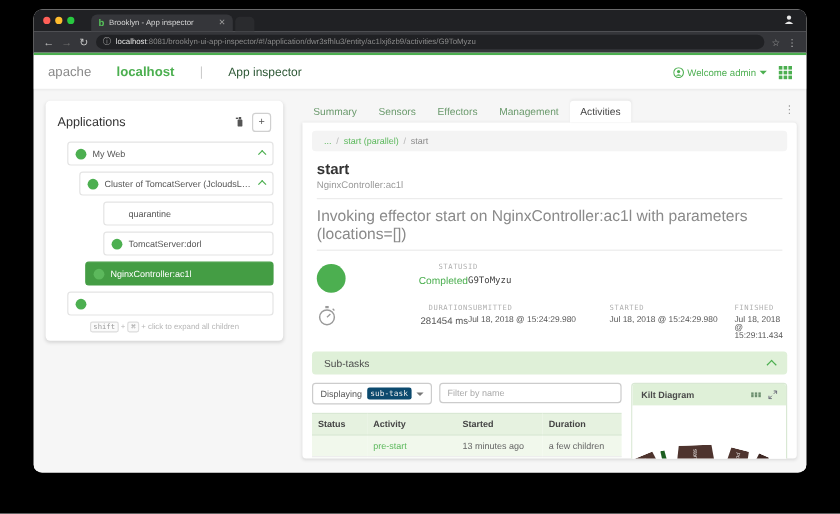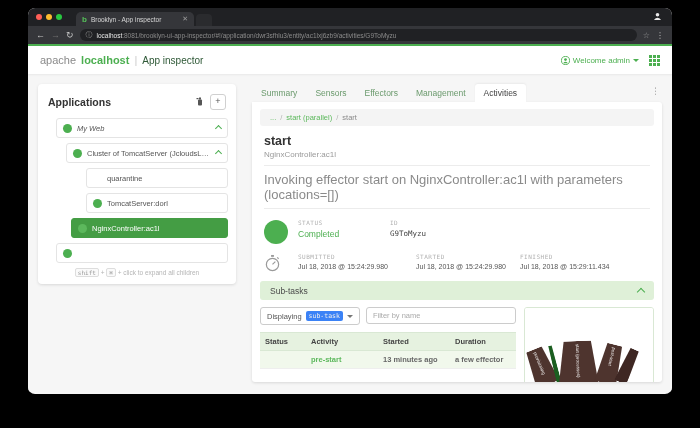--- a/index.html
+++ b/index.html
@@ -23,45 +23,45 @@
   .omnibox{flex:1;height:12px;background:#202124;border-radius:6px;display:flex;align-items:center;padding:0 6px;gap:4px;overflow:hidden;}
   .omni-info{color:#9a9a9a;font-size:7px;}
   .url{font-size:6.5px;white-space:nowrap;color:#8b8b8b;}
   .url b{color:#e8e8e8;font-weight:normal;}
   .star{color:#9a9a9a;font-size:8px;}
   .kebab{color:#c5c5c5;font-size:8px;letter-spacing:0;}
 
   
   .page{height:348px;border-top:2px solid #4caf50;background:#f6f6f6;box-sizing:border-box;}
   .app-header{height:28px;background:#fff;display:flex;align-items:center;padding:0 12px;justify-content:space-between;box-shadow:0 1px 2px rgba(0,0,0,.06);}
-  .brand{font-size:11px;display:flex;align-items:center;gap:5px;}
+  .brand{font-size:11px;display:flex;align-items:center;gap:21px;}
   .brand .apache{color:#8a8a8a;}
   .brand .brooklyn{color:#4caf50;font-weight:bold;}
   .brand .bar{color:#cccccc;font-weight:300;}
   .brand .appname{color:#2e5836;font-size:10px;}
   .header-right{display:flex;align-items:center;gap:10px;}
   .welcome{display:flex;align-items:center;gap:3px;color:#4caf50;font-size:8px;}
   .caret-down{width:0;height:0;border-left:3px solid transparent;border-right:3px solid transparent;border-top:3px solid #4caf50;}
   .waffle{display:grid;grid-template-columns:repeat(3,3px);grid-gap:1px;}
   .waffle i{width:3px;height:3px;background:#4caf50;display:block;}
 
   .content{display:flex;align-items:flex-start;padding:10px 10px 0 10px;height:308px;box-sizing:border-box;}
 
   
   .sidebar{width:198px;background:#fff;border-radius:4px;box-shadow:0 1px 3px rgba(0,0,0,.12);padding:8px 8px 8px 8px;box-sizing:border-box;}
   .sidebar-head{display:flex;align-items:center;justify-content:space-between;margin:2px 2px 8px 2px;}
-  .sidebar-title{font-size:10.5px;font-weight:bold;color:#333;}
+  .sidebar-title{font-size:10.5px;font-weight:normal;color:#333;}
   .sidebar-tools{display:flex;align-items:center;gap:6px;}
   .add-btn{width:14px;height:14px;border:1px solid #d0d0d0;border-radius:3px;color:#555;font-size:9px;line-height:12px;text-align:center;background:#fff;}
   .tree-item{height:18px;border:1px solid #e4e4e4;border-radius:3px;display:flex;align-items:center;padding:0 6px;margin-bottom:5px;background:#fff;font-size:7.5px;color:#555;position:relative;}
   .dot{width:9px;height:9px;border-radius:50%;background:#4caf50;margin-right:5px;flex:none;}
   .dot.spacer{background:transparent;}
   .tree-label{white-space:nowrap;overflow:hidden;text-overflow:ellipsis;flex:1;}
   .chev{width:4px;height:4px;border-left:1.5px solid #4caf50;border-top:1.5px solid #4caf50;transform:rotate(45deg);margin-left:4px;flex:none;}
-  .lv0{margin-left:0;}.lv1{margin-left:10px;font-style:italic;}.lv2{margin-left:20px;}.lv3{margin-left:40px;justify-content:flex-end;}
+  .lv0{margin-left:0;}.lv1{margin-left:10px;}.lv2{margin-left:20px;}.lv3{margin-left:40px;justify-content:flex-end;}
   .tree-item.selected{background:#449d44;border-color:#449d44;color:#fff;margin-left:25px;}
   .tree-item.selected .dot{background:#5cb85c;}
   .hint{font-size:6.5px;color:#b5b5b5;text-align:center;margin-top:6px;}
   .kbd{border:1px solid #ddd;border-radius:2px;padding:0 2px;font-family:"DejaVu Sans Mono",monospace;font-size:6px;color:#999;background:#fafafa;}
 
   
   .main{flex:1;margin-left:16px;height:100%;display:flex;flex-direction:column;position:relative;}
   .tabs{display:flex;height:18px;align-items:center;position:relative;}
   .tab-item{font-size:8.5px;color:#6b9a6d;padding:4px 9px 4px 9px;}
   .tab-item.active{background:#fff;color:#444;border-radius:3px 3px 0 0;box-shadow:0 -1px 2px rgba(0,0,0,.05);}
@@ -79,36 +79,36 @@
   .status-grid{padding:4px 12px 0 12px;}
   .srow{display:flex;align-items:flex-start;margin-bottom:9px;}
   .sicon{width:34px;flex:none;display:flex;justify-content:flex-start;padding-top:1px;}
   .big-dot{width:24px;height:24px;border-radius:50%;background:#4caf50;}
   .field{display:flex;flex-direction:column;gap:3px;}
   .flabel{font-family:"DejaVu Sans Mono",monospace;font-size:6px;color:#b0b0b0;letter-spacing:.5px;}
   .fvalue{font-size:8px;color:#555;}
   .fvalue.green{color:#4caf50;font-size:8.5px;}
   .fvalue.mono{font-family:"DejaVu Sans Mono",monospace;font-size:7.5px;color:#444;}
   .fvalue.date{font-size:7px;}
-  .w1{width:92px;flex:none;}.w2{width:118px;flex:none;}.w3{width:104px;flex:none;}.w4{flex:1;}
+  .w1{width:92px;flex:none;text-align:right;}.w2{width:118px;flex:none;}.w3{width:104px;flex:none;}.w4{flex:1;}
   .section-bar{margin:2px 8px 7px 8px;background:#dff0d8;border-radius:3px;height:19px;display:flex;align-items:center;justify-content:space-between;padding:0 10px;}
   .section-title{font-size:8.5px;color:#4a4a4a;}
   .chev-up{width:5px;height:5px;border-left:1.5px solid #4caf50;border-top:1.5px solid #4caf50;transform:rotate(45deg);margin-top:3px;}
   .subtasks-area{display:flex;padding:0 8px;gap:8px;align-items:flex-start;}
   .tasks-left{flex:1;min-width:0;}
   .controls{display:flex;gap:6px;margin-bottom:7px;}
   .disp-btn{border:1px solid #ccc;border-radius:3px;background:#fff;display:flex;align-items:center;gap:4px;padding:3px 6px;font-size:7.5px;color:#555;flex:none;}
-  .disp-badge{background:#3b82f6;color:#eee;font-family:"DejaVu Sans Mono",monospace;font-size:6.5px;border-radius:2px;padding:1px 3px;}
+  .disp-badge{background:#0c4a6e;color:#eee;font-family:"DejaVu Sans Mono",monospace;font-size:6.5px;border-radius:2px;padding:1px 3px;}
   .caret-sm{width:0;height:0;border-left:3px solid transparent;border-right:3px solid transparent;border-top:3px solid #777;}
   .filter-input{flex:1;border:1px solid #ccc;border-radius:3px;height:17px;font-size:7.5px;padding:0 6px;color:#555;font-family:"Liberation Sans",sans-serif;box-sizing:border-box;}
   .filter-input::placeholder{color:#aaa;}
   table.tasks{width:100%;border-collapse:collapse;font-size:7.5px;color:#666;}
   table.tasks th{text-align:left;font-size:7.5px;color:#444;background:#e6f2e0;border-top:1px solid #d9e8d4;border-bottom:1px solid #d9e8d4;padding:4px 5px;font-weight:bold;}
   table.tasks td{padding:4px 5px;border-bottom:1px solid #eee;vertical-align:middle;}
-  table.tasks tr.stripe td{background:#f1f8ec;font-weight:bold;}
+  table.tasks tr.stripe td{background:#f1f8ec;}
   .row-dot{width:11px;height:11px;border-radius:50%;background:#4caf50;}
   .act-link{color:#5cb85c;}
   
   .kilt{width:128px;flex:none;border:1px solid #d9e8d4;border-radius:3px;overflow:hidden;background:#fff;}
   .kilt-head{background:#dff0d8;height:18px;display:flex;align-items:center;justify-content:space-between;padding:0 7px;}
   .kilt-title{font-size:7.5px;color:#4a4a4a;font-weight:bold;}
   .kilt-icons{display:flex;gap:6px;align-items:center;}
   .tbl-icon{display:grid;grid-template-columns:repeat(3,2.5px);grid-gap:.5px;}
   .tbl-icon i{width:2.5px;height:2px;background:#6d8f6f;display:block;}
   .kilt-body{position:relative;height:150px;background:#fff;overflow:hidden;}
@@ -280,20 +280,24 @@
             </div>
             <div class="srow">
               <div class="sicon">
                 <svg width="17" height="18" viewBox="0 0 18 19">
                   <circle cx="9" cy="11" r="6.5" fill="none" stroke="#9a9a9a" stroke-width="1.3"></circle>
                   <rect x="7.5" y="1" width="3" height="2" fill="#9a9a9a"></rect>
                   <line x1="9" y1="11" x2="12" y2="8" stroke="#9a9a9a" stroke-width="1.2"></line>
                   <line x1="14" y1="3.5" x2="15.5" y2="5" stroke="#9a9a9a" stroke-width="1.2"></line>
                 </svg>
               </div>
+              <div class="field w1">
+                <span class="flabel">DURATION</span>
+                <span class="fvalue">281454 ms</span>
+              </div>
               <div class="field w2">
                 <span class="flabel">SUBMITTED</span>
                 <span class="fvalue date">Jul 18, 2018 @ 15:24:29.980</span>
               </div>
               <div class="field w3">
                 <span class="flabel">STARTED</span>
                 <span class="fvalue date">Jul 18, 2018 @ 15:24:29.980</span>
               </div>
               <div class="field w4">
                 <span class="flabel">FINISHED</span>
@@ -324,28 +328,45 @@
                     <th>Activity</th>
                     <th style="width:62px">Started</th>
                     <th style="width:56px">Duration</th>
                   </tr>
                 </thead>
                 <tbody>
                   <tr class="stripe">
                     <td><span class="row-dot"></span></td>
                     <td><span class="act-link">pre-start</span></td>
                     <td>13 minutes ago</td>
-                    <td>a few effector</td>
+                    <td>a few children</td>
                   </tr>
 
                 </tbody>
               </table>
             </div>
 
             <div class="kilt">
+              <div class="kilt-head">
+                <span class="kilt-title">Kilt Diagram</span>
+                <span class="kilt-icons">
+                  <span class="tbl-icon">
+                      <i></i>
+                      <i></i>
+                      <i></i>
+                      <i></i>
+                      <i></i>
+                      <i></i>
+                    </span>
+                  <svg width="8" height="8" viewBox="0 0 10 10">
+                    <path d="M1 9 L4 6 M1 9 L1 6 M1 9 L4 9" stroke="#667" stroke-width="1" fill="none"></path>
+                    <path d="M9 1 L6 4 M9 1 L9 4 M9 1 L6 1" stroke="#667" stroke-width="1" fill="none"></path>
+                  </svg>
+                </span>
+              </div>
               <div class="kilt-body">
                 <div class="seg" style="left:4px;top:40px;width:24px;height:38px;background:#4e342e;transform:rotate(-22deg);">
                     <span class="vlabel">provisioning</span>
                   </div>
                 <div class="seg" style="left:27px;top:37px;width:5px;height:38px;background:#1b5e20;transform:rotate(-14deg);"></div>
                 <div class="seg" style="left:33px;top:33px;width:40px;height:44px;background:#4e342e;transform:rotate(-2deg);">
                     <span class="vlabel">start (processes)</span>
                   </div>
                 <div class="seg" style="left:74px;top:36px;width:22px;height:40px;background:#4e342e;transform:rotate(14deg);">
                     <span class="vlabel">post-start</span>

